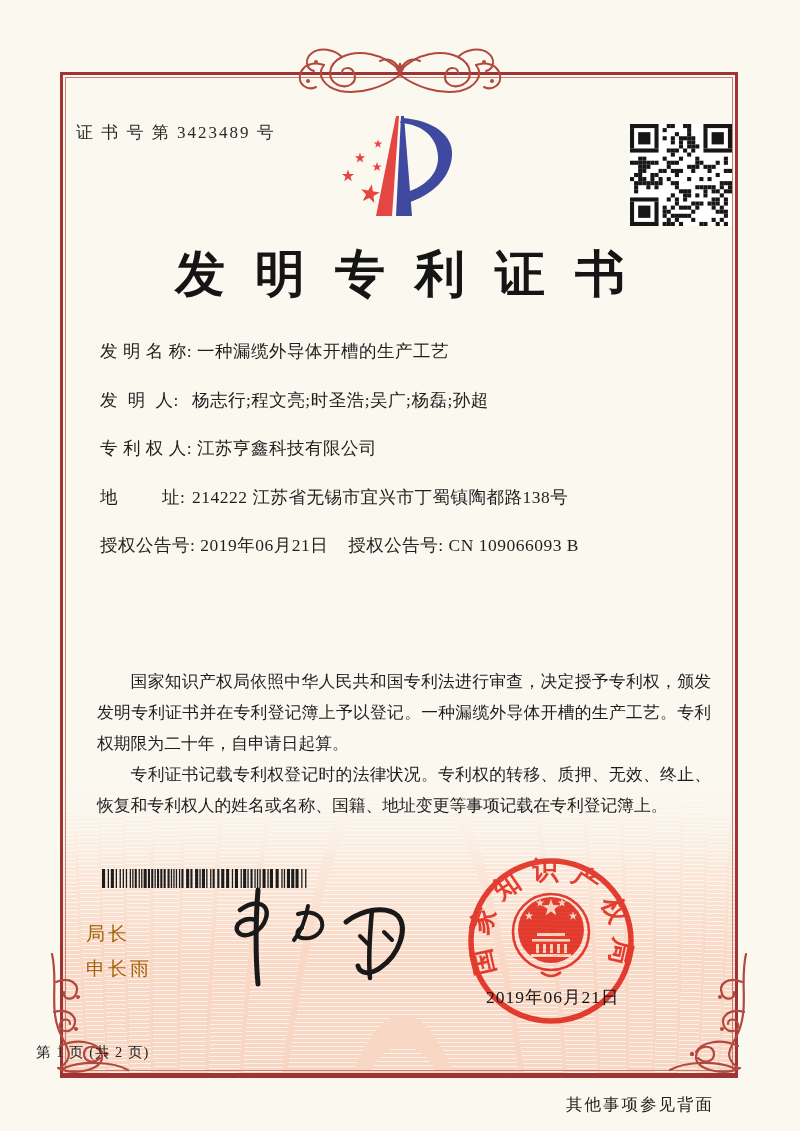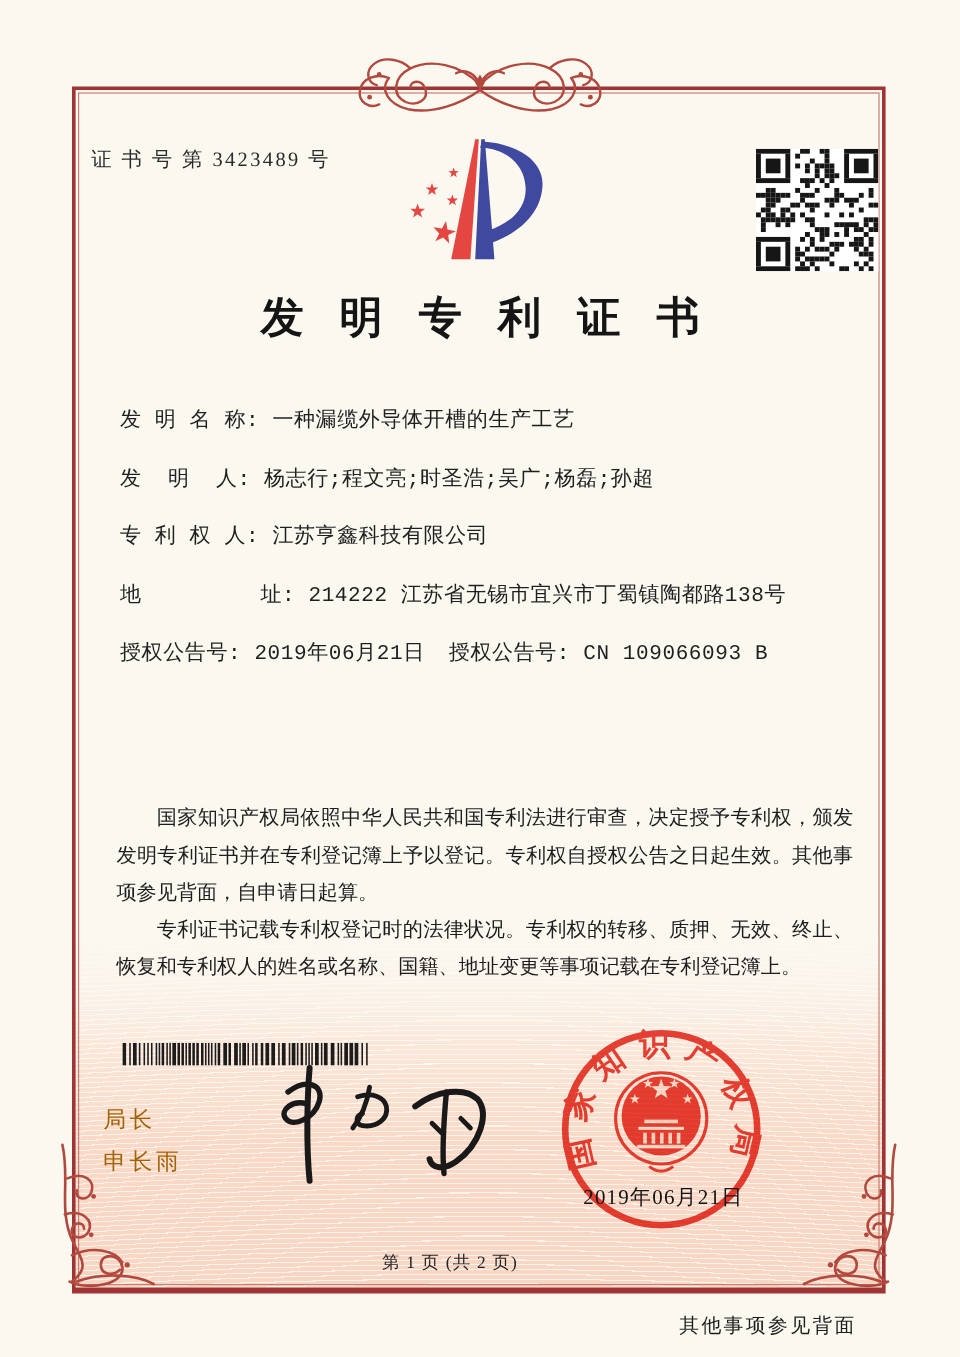--- a/index.html
+++ b/index.html
@@ -30,36 +30,36 @@
   }
   .ornament-top{position:absolute;left:272px;top:40px;width:256px;height:64px;z-index:3;}
   .corner{position:absolute;width:120px;height:124px;z-index:3;}
   .corner.bl{left:44px;top:952px;}
   .corner.br{left:634px;top:952px;transform:scaleX(-1);}
   .cert-no{position:absolute;left:76px;top:121px;z-index:4;font-size:17px;letter-spacing:2px;white-space:pre;color:#2a2a2a;}
   .qr{position:absolute;left:630px;top:124px;width:102px;height:102px;z-index:4;background:#fff;}
   .logo{position:absolute;left:330px;top:110px;width:140px;height:116px;z-index:4;}
   .title{
     position:absolute;left:0;top:241px;width:800px;z-index:4;text-align:center;
-    font-size:36px;font-weight:600;letter-spacing:30px;text-indent:30px;color:#151515;
+    font-size:50px;font-weight:600;letter-spacing:30px;text-indent:30px;color:#151515;
   }
   .fields{position:absolute;left:100px;top:341px;width:606px;z-index:4;}
-  .frow{font-size:17.5px;line-height:21px;margin-bottom:27.5px;letter-spacing:0.5px;white-space:nowrap;font-family:Liberation Mono, monospace;}
+  .frow{font-size:17.5px;line-height:21px;margin-bottom:27.5px;letter-spacing:0.5px;white-space:nowrap;}
   .flabel{display:inline-block;min-width:92px;white-space:pre;}
   .fvalue{white-space:pre;}
   .grant-pair{margin-left:20px;}
   .paras{position:absolute;left:97px;top:666px;width:614px;z-index:4;}
   .paras p{margin:0;font-size:16.8px;line-height:31px;text-indent:2em;text-align:justify;color:#1d1d1d;}
   .barcode{position:absolute;left:102px;top:869px;width:206px;height:19px;z-index:4;}
   .officer{position:absolute;left:86px;top:916px;z-index:4;font-size:19px;line-height:35px;letter-spacing:3px;color:#a16207;}
   .signature{position:absolute;left:212px;top:884px;width:210px;height:108px;z-index:5;}
   .seal{position:absolute;left:464px;top:854px;width:174px;height:174px;z-index:5;mix-blend-mode:multiply;opacity:.95;}
   .seal text{font-family:"Liberation Serif","DejaVu Serif",serif;font-weight:bold;font-size:26px;letter-spacing:11px;}
   .seal-date{position:absolute;left:486px;top:985px;width:170px;z-index:6;font-size:17.5px;letter-spacing:1px;color:#141414;white-space:pre;}
-  .page-info{position:absolute;left:36px;top:1043px;width:678px;z-index:4;text-align:center;font-size:14.5px;letter-spacing:1px;color:#222;}
+  .page-info{position:absolute;left:36px;top:1043px;width:678px;z-index:4;font-size:14.5px;letter-spacing:1px;color:#222;}
   .back-note{position:absolute;left:36px;top:1094px;width:678px;z-index:4;text-align:right;font-size:16.5px;letter-spacing:2px;color:#1d1d1d;}
 </style>
 </head>
 <body>
 
 <div class="page">
 
   <div class="waves"></div>
   <div class="border-box"></div>
 
@@ -323,21 +323,21 @@
     </div>
     <div class="frow">
       <span class="flabel">地         址: </span><span class="fvalue">214222 江苏省无锡市宜兴市丁蜀镇陶都路138号</span>
     </div>
     <div class="frow">
       <span class="flabel">授权公告号: </span><span class="fvalue">2019年06月21日</span><span class="grant-pair"><span class="flabel" style="min-width:0">授权公告号: </span><span class="fvalue">CN 109066093 B</span></span>
     </div>
   </div>
 
   <div class="paras">
-    <p>国家知识产权局依照中华人民共和国专利法进行审查，决定授予专利权，颁发发明专利证书并在专利登记簿上予以登记。专利权自授权公告之日起生效。其他事项参见背面，自申请日起算。</p>
+    <p>国家知识产权局依照中华人民共和国专利法进行审查，决定授予专利权，颁发发明专利证书并在专利登记簿上予以登记。一种漏缆外导体开槽的生产工艺。专利权期限为二十年，自申请日起算。</p>
     <p>专利证书记载专利权登记时的法律状况。专利权的转移、质押、无效、终止、恢复和专利权人的姓名或名称、国籍、地址变更等事项记载在专利登记簿上。</p>
   </div>
 
   <svg class="barcode" id="barcode-svg" viewBox="0 0 206 19" preserveAspectRatio="none">
       <rect x="0.0" y="0" width="3.1" height="19" fill="#1c1c1c"></rect>
       <rect x="5.7" y="0" width="1.3" height="19" fill="#1c1c1c"></rect>
       <rect x="8.8" y="0" width="3.1" height="19" fill="#1c1c1c"></rect>
       <rect x="13.7" y="0" width="1.3" height="19" fill="#1c1c1c"></rect>
       <rect x="17.6" y="0" width="1.3" height="19" fill="#1c1c1c"></rect>
       <rect x="20.7" y="0" width="1.3" height="19" fill="#1c1c1c"></rect>

